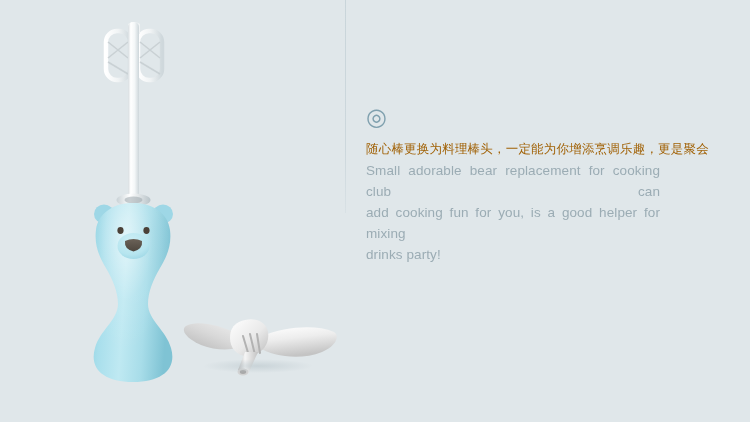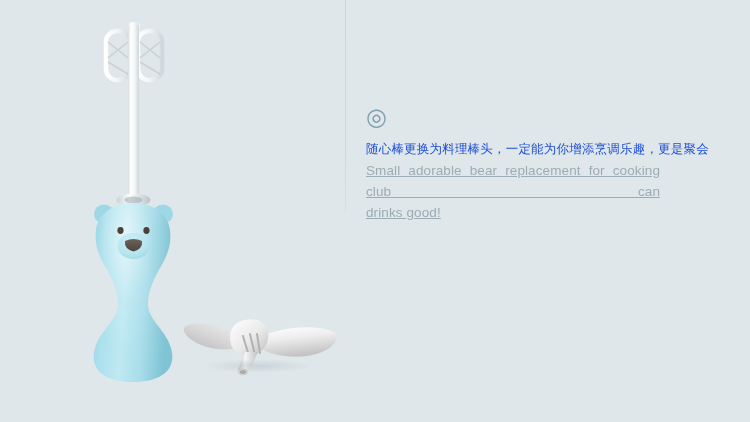--- a/index.html
+++ b/index.html
@@ -59,39 +59,38 @@
     margin-right: 2px;
     line-height: 1;
     position: relative;
     top: 1px;
   }
   .body-block {
     margin-top: 12px;
     width: 294px;
   }
   .cn-line {
-    color: #1d4ed8;
+    color: #a16207;
     font-size: 12.5px;
     line-height: 19.5px;
     letter-spacing: 0.2px;
     text-align: justify;
     text-align-last: justify;
     white-space: nowrap;
   }
   .cn-line.last {
     text-align-last: left;
   }
   .en-line {
     color: #9bacb4;
     font-size: 13.5px;
     line-height: 21px;
     text-align: justify;
     text-align-last: justify;
     letter-spacing: 0.1px;
-    text-decoration: underline;
   }
   .en-line.last {
     text-align-last: left;
   }
 </style>
 </head>
 <body>
 
 <div class="stage">
 
@@ -248,18 +247,19 @@
 
   <div class="panel">
 
     <div class="heading">
       <span class="bullet">◎</span>
     </div>
 
     <div class="body-block">
       <div class="cn-line">随心棒更换为料理棒头，一定能为你增添烹调乐趣，更是聚会</div>
       <div class="en-line">Small adorable bear replacement for cooking club can</div>
-      <div class="en-line last">drinks good!</div>
+      <div class="en-line">add cooking fun for you, is a good helper for mixing</div>
+      <div class="en-line last">drinks party!</div>
     </div>
 
   </div>
 
 </div>
 
 </body></html>

